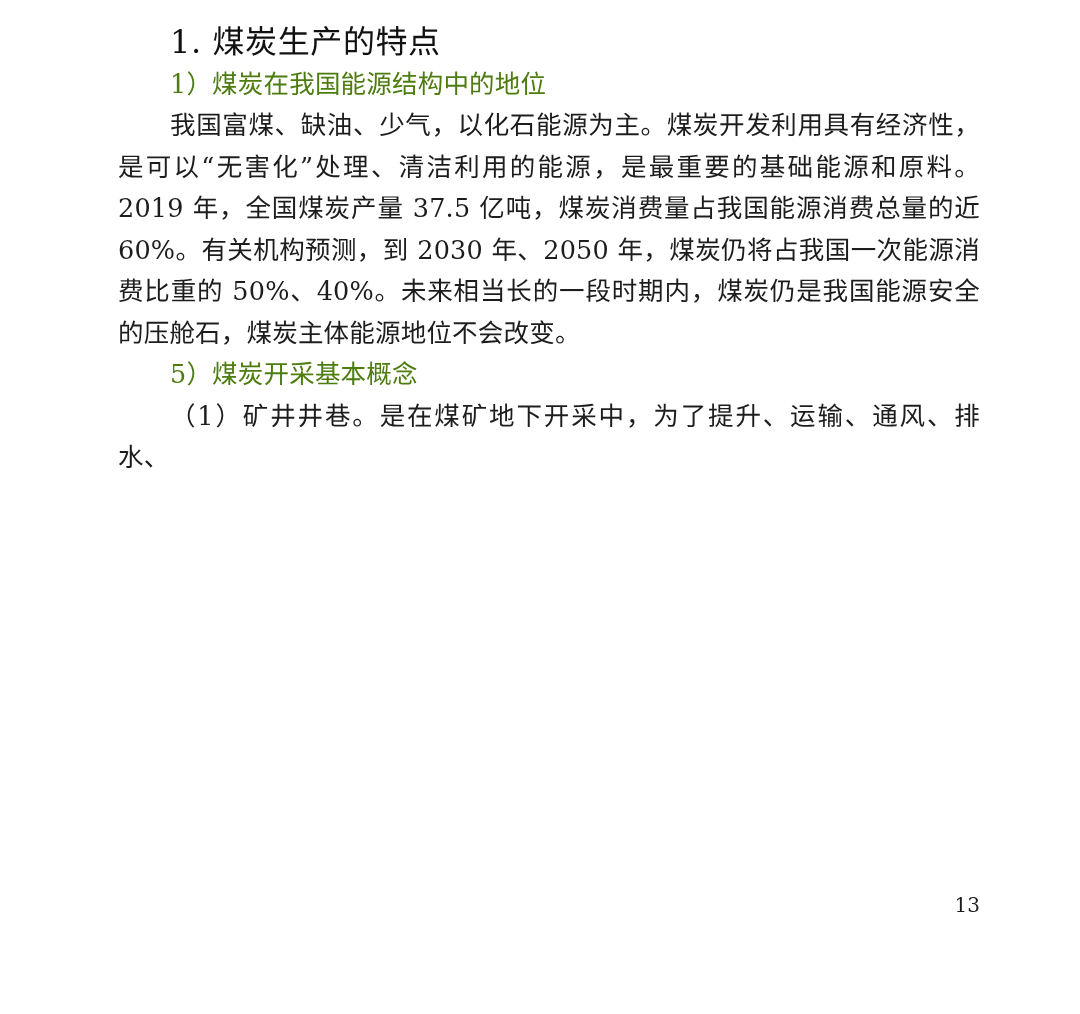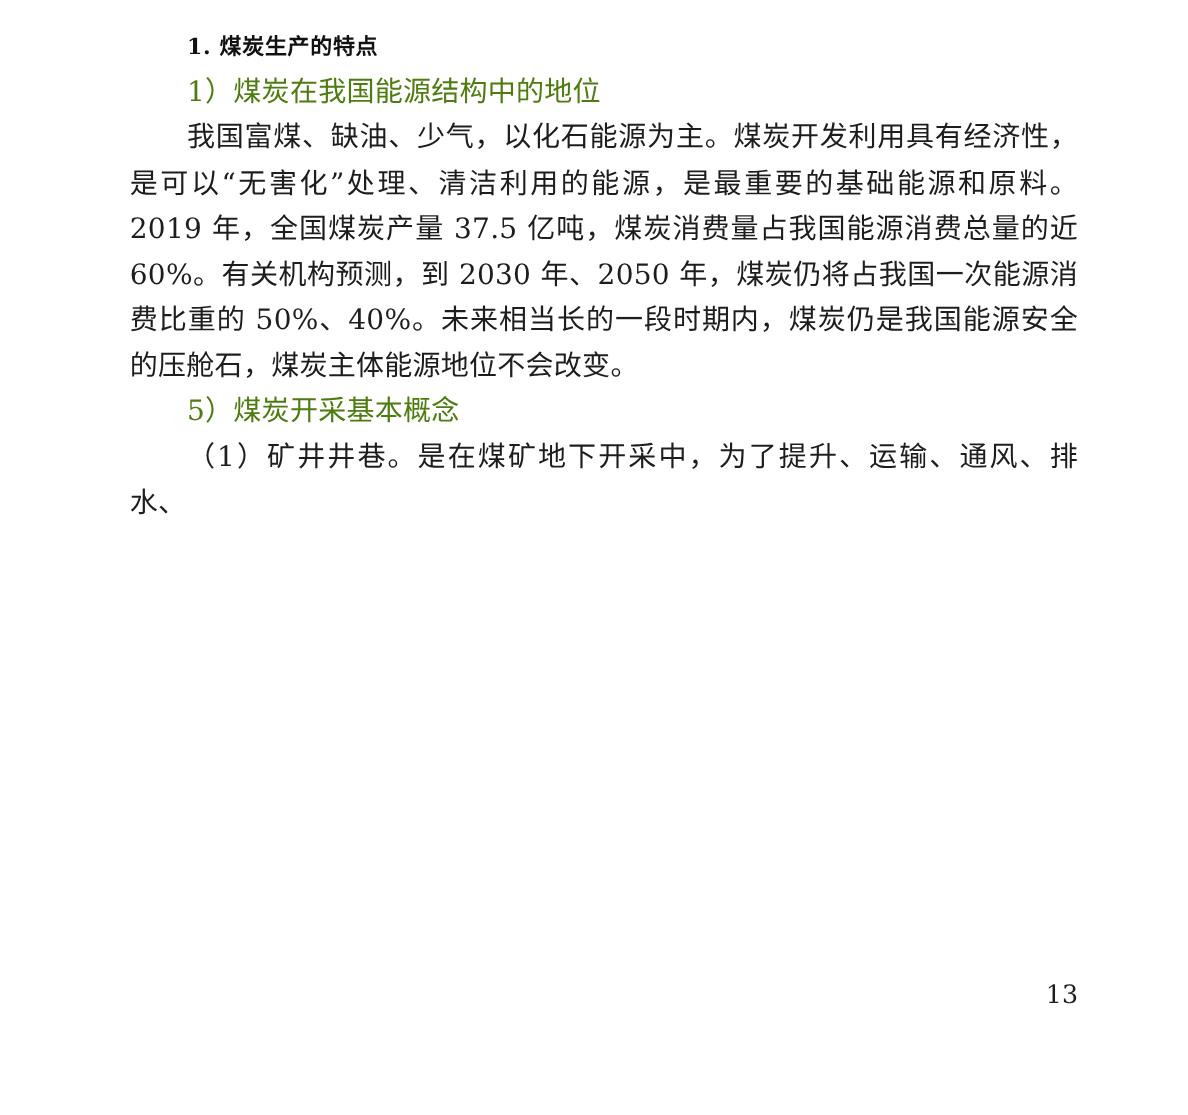--- a/index.html
+++ b/index.html
@@ -38,23 +38,23 @@
     line-height: 41.5px;
     letter-spacing: 0.2px;
     text-align: justify;
     text-justify: inter-ideograph;
     color: #1d1d1d;
   }
 
   h1.heading {
     margin: 0;
     padding: 0;
-    font-size: 20px;
+    font-size: 32px;
     line-height: 41.5px;
-    font-weight: bold;
+    font-weight: normal;
     letter-spacing: 0.6px;
     text-indent: 52px;
     color: #111111;
   }
 
   p.subheading {
     margin: 0;
     padding: 0;
     font-size: 25.5px;
     line-height: 41.5px;
@@ -69,21 +69,21 @@
     text-indent: 52px;
   }
 
   
   .folio {
     position: absolute;
     left: 0;
     top: 890px;
     width: 980px;
     text-align: right;
-    font-size: 23px;
+    font-size: 20px;
     line-height: 30px;
     color: #1d1d1d;
     font-family: "DejaVu Serif", "Liberation Serif", serif;
   }
 </style>
 </head>
 <body>
 
 <div class="page">
 

